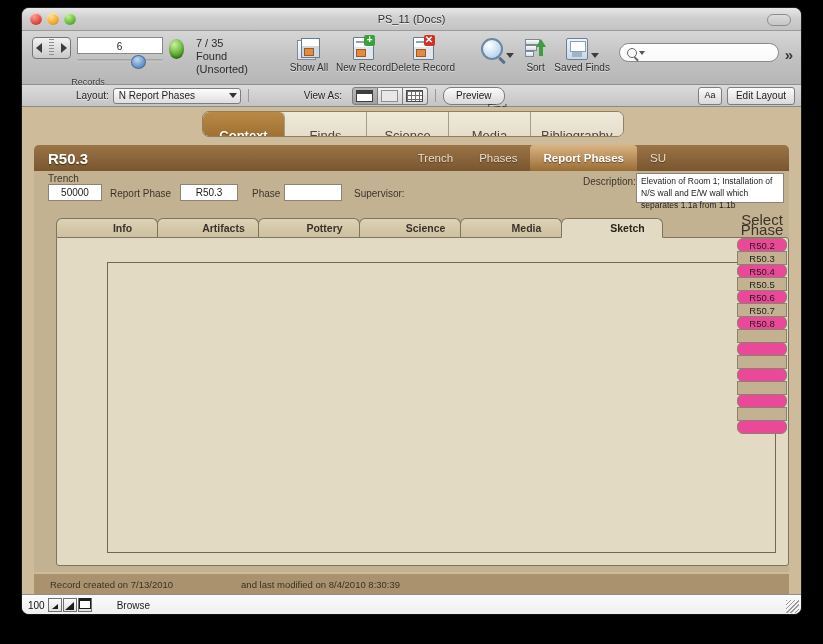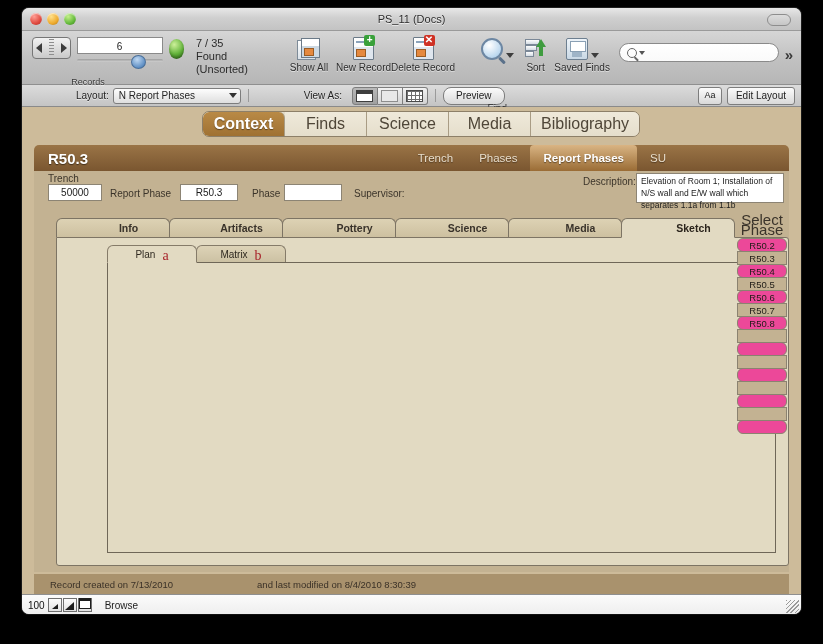--- a/index.html
+++ b/index.html
@@ -263,23 +263,23 @@
     position: absolute; left: 12px; top: 6px;
     font-size: 19px; color: #2f2a24; letter-spacing: 0.2px;
   }
   .top-tabs {
     position: absolute; left: 180px; top: 4px; display: flex;
     border: 1px solid #8d7f68; border-radius: 7px; overflow: hidden;
     background: #e3dcc9; height: 24px;
   }
   .top-tab {
     min-width: 82px; height: 41px; line-height: 24px; text-align: center;
-    font-size: 16px; color: #4f4638; border-right: 1px solid #a99c84;
+    font-size: 13px; color: #4f4638; border-right: 1px solid #a99c84;
     background: linear-gradient(to bottom, #efe9da, #ded6c1);
-    padding: 0 10px; box-sizing: border-box;
+    padding: 12px 10px; box-sizing: border-box;
   }
   .top-tab:last-child { border-right: none; }
   .top-tab.active {
     color: #ffffff; font-weight: bold;
     background: linear-gradient(to bottom, #b98a46, #8d5f24);
     text-shadow: 0 1px 1px rgba(0,0,0,0.45);
     border-radius: 6px;
   }
 
   
@@ -319,21 +319,21 @@
   }
   .fi.center { text-align: center; }
 
   
   .main-panel {
     position: absolute; left: 12px; right: 12px; top: 107px; bottom: 22px;
     background: #c3b292;
   }
   .tabrow { position: absolute; left: 22px; top: 4px; display: flex; }
   .mtab {
-    width: 114px; height: 19px; line-height: 18px; text-align: center;
+    width: 102px; height: 19px; line-height: 18px; text-align: center;
     font-size: 10.5px; font-weight: bold; color: #39322a;
     background: linear-gradient(to bottom, #ddd2b4, #cdc0a0);
     border: 1px solid #7d7464; border-bottom: none;
     border-radius: 6px 6px 0 0; margin-right: -1px; box-sizing: border-box; padding-left: 31px;
   }
   .mtab.active {
     background: #e2dac2; color: #2b241c; height: 20px; line-height: 19px;
     border-bottom: 1px solid #e2dac2; z-index: 3; position: relative;
   }
   .tabbody {
@@ -370,21 +370,21 @@
     border: 1px solid #8b8270; color: #1f1c17; box-sizing: border-box;
     margin-bottom: -1px;
   }
   .phase-item.w { background: #ec4899; border-radius: 6px; }
   .phase-item.t { background: #c3b292; }
 
   
   .footnote {
     position: absolute; left: 12px; right: 12px; bottom: 0; height: 20px;
     background: #a9926d; display: flex; align-items: center;
-    font-size: 9.5px; color: #3a3127; gap: 16px;
+    font-size: 9.5px; color: #3a3127;
   }
   .footnote .a { margin-left: 16px; }
   .footnote .b { margin-left: 68px; }
 
   
   #statusbar {
     height: 20px; background: linear-gradient(to bottom, #fbfbfb, #eeeeee);
     border-top: 1px solid #8f8f8f; display: flex; align-items: center;
     padding: 0 4px; position: relative; font-size: 10px; color: #1c1c1c;
   }
@@ -392,21 +392,21 @@
   .zbtn {
     width: 14px; height: 14px; border: 1px solid #6f6f6f;
     background: linear-gradient(to bottom, #fcfcfc, #e2e2e2);
     display: flex; align-items: flex-end; justify-content: center; margin-right: 1px;
     box-sizing: border-box;
   }
   .tri-sm { width:0;height:0;border-left:6px solid transparent;border-bottom:5px solid #1d1d1d; margin-bottom:2px; }
   .tri-lg { width:0;height:0;border-left:9px solid transparent;border-bottom:8px solid #1d1d1d; margin-bottom:1px; }
   .winico { width: 11px; height: 9px; border: 1px solid #1d1d1d; background: #fff; margin-bottom: 2px; }
   .winico::after { content:''; display:block; height:2px; background:#1d1d1d; }
-  .mode { margin-left: 12px; }
+  .mode { margin-left: 24px; }
   .grip {
     position: absolute; right: 2px; bottom: 2px; width: 13px; height: 13px;
     background:
       repeating-linear-gradient(135deg, #9a9a9a 0 1px, transparent 1px 3px);
   }
 </style>
 </head>
 <body>
 
 <div id="window">
@@ -581,28 +581,20 @@
       <div class="tabrow">
         <div class="mtab">Info</div>
         <div class="mtab">Artifacts</div>
         <div class="mtab">Pottery</div>
         <div class="mtab">Science</div>
         <div class="mtab">Media</div>
         <div class="mtab active">Sketch</div>
       </div>
 
       <div class="tabbody">
-        <div class="subtabs">
-          <div class="stab active">
-            <span>Plan</span><span class="annot">a</span>
-          </div>
-          <div class="stab">
-            <span>Matrix</span><span class="annot">b</span>
-          </div>
-        </div>
         <div class="subbody"></div>
       </div>
     </div>
 
     <div class="phase-col">
       <div class="phase-head">
         <div>Select</div>
         <div>Phase</div>
       </div>
       <div id="phase-items">

